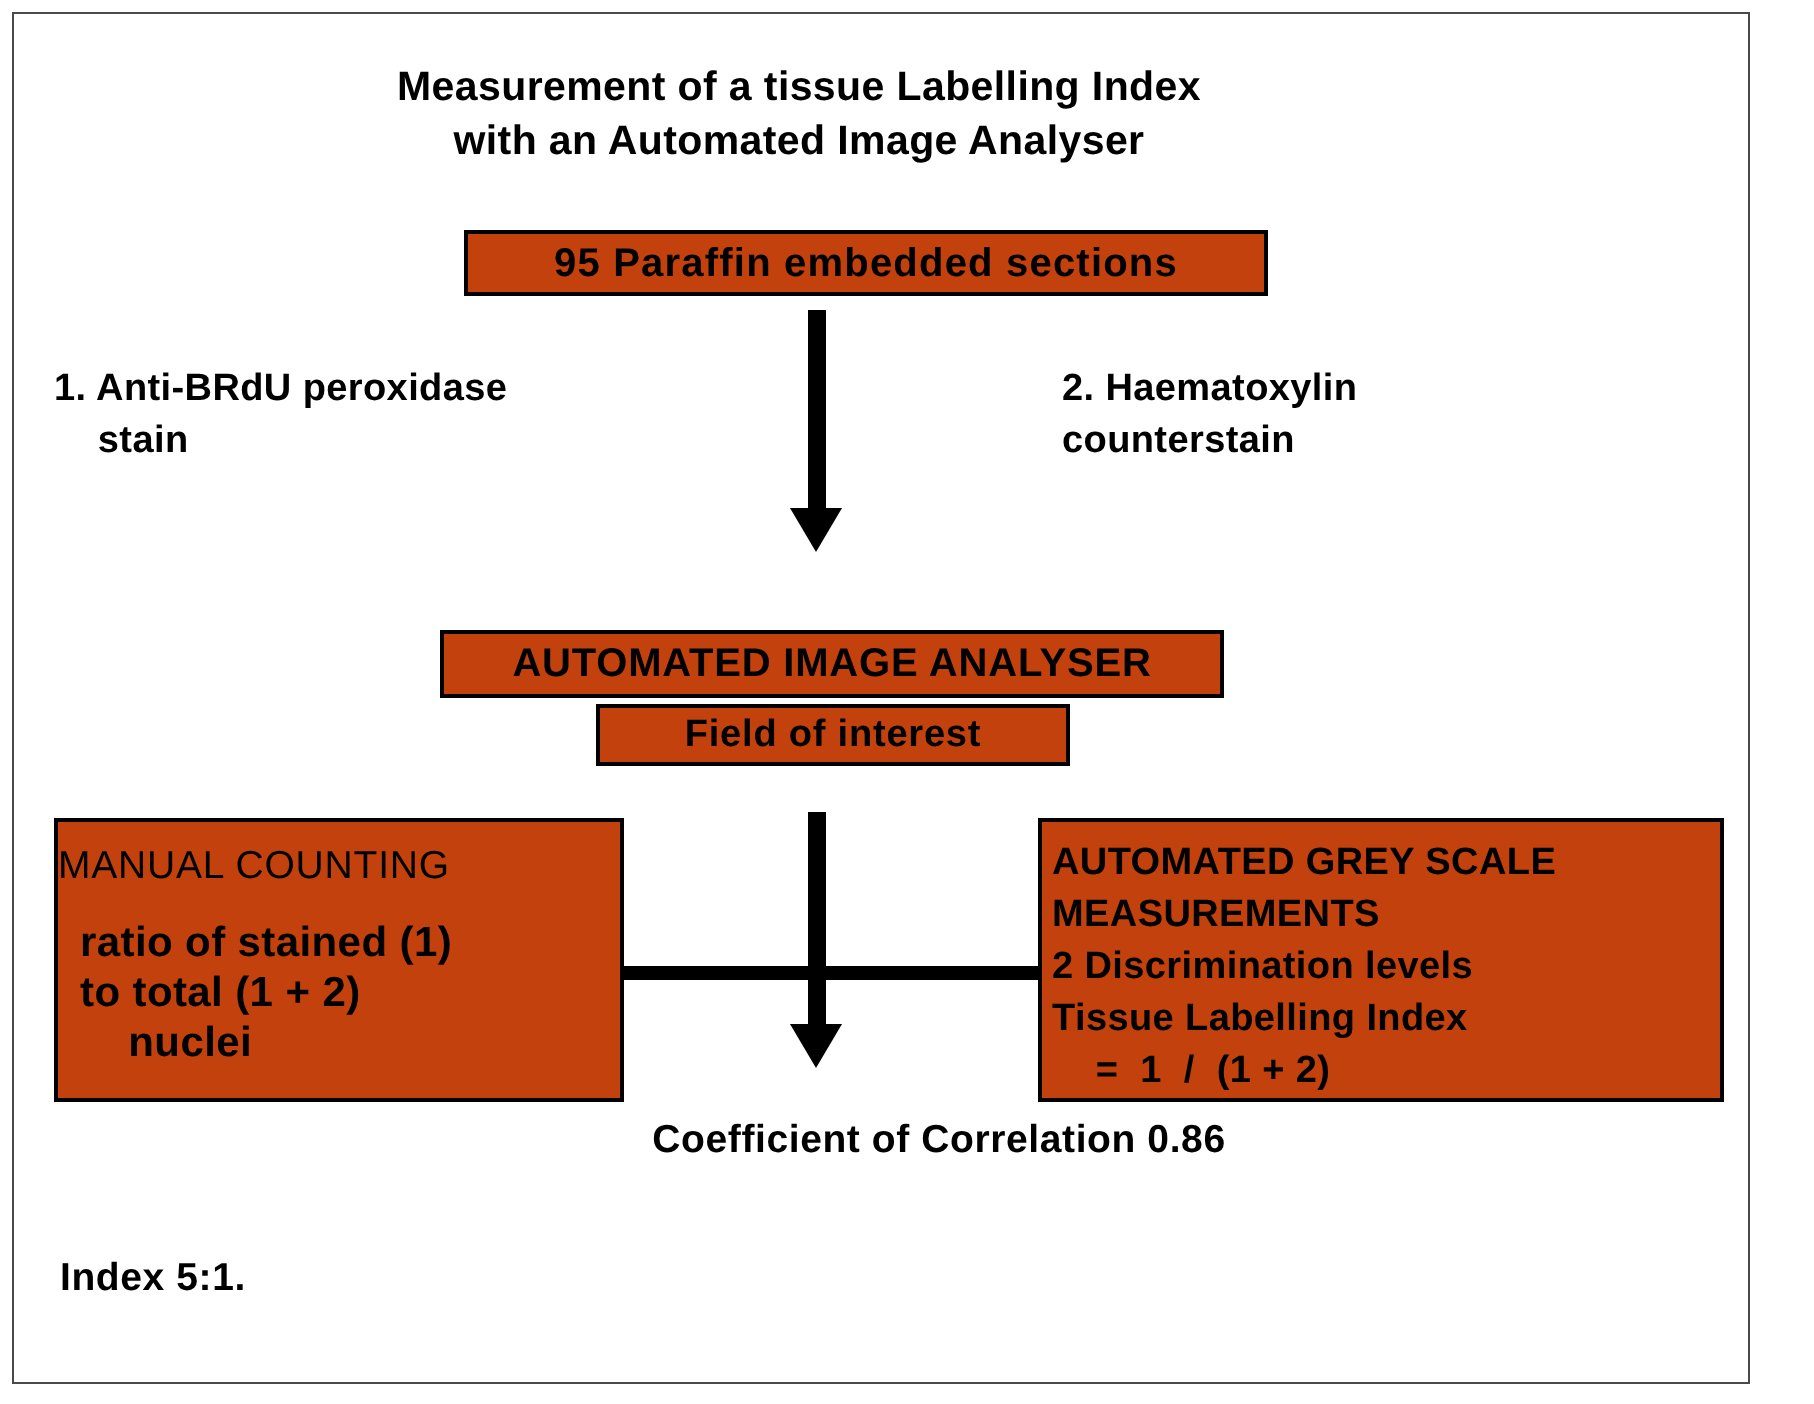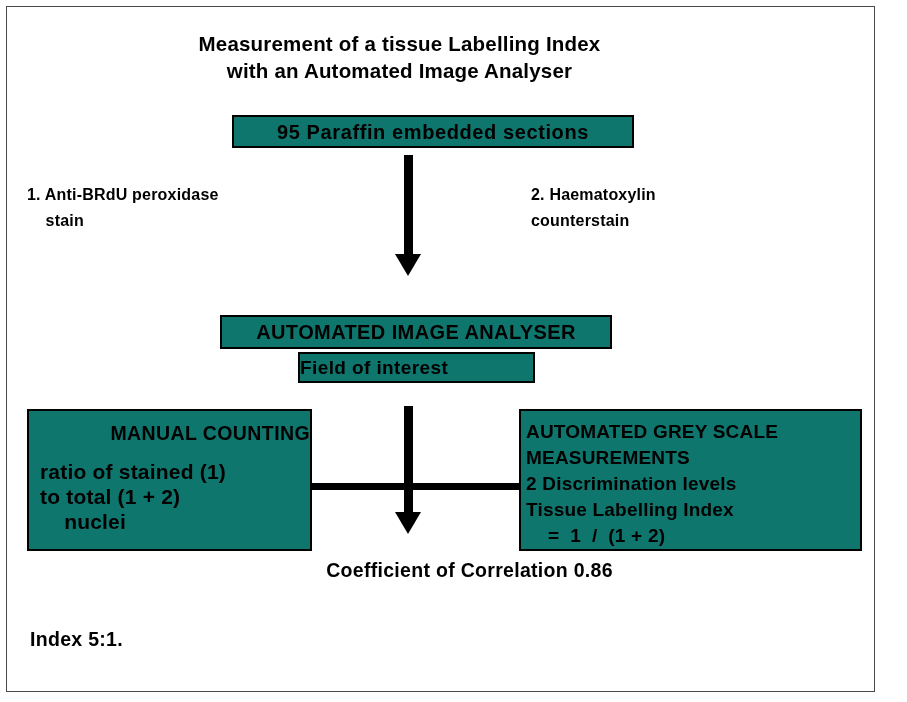--- a/index.html
+++ b/index.html
@@ -37,21 +37,21 @@
     font-weight: bold;
     line-height: 27px;
     letter-spacing: 0.2px;
   }
   .title-line { display: block; }
 
   .boxed {
     position: absolute;
     border: 2px solid #000000;
     box-sizing: border-box;
-    background: #0f766e;
+    background: #c2410c;
     display: flex;
     flex-direction: column;
     justify-content: center;
   }
 
   
   #box-sections {
     left: 232px;
     top: 115px;
     width: 402px;
@@ -61,21 +61,21 @@
     font-size: 20px;
     font-weight: bold;
     text-align: center;
     letter-spacing: 0.6px;
     line-height: 22px;
   }
 
   
   .step-label {
     position: absolute;
-    font-size: 16px;
+    font-size: 19px;
     font-weight: bold;
     line-height: 26px;
     letter-spacing: 0.2px;
     white-space: pre;
   }
   #step-1 { left: 27px; top: 182px; }
   #step-2 { left: 531px; top: 182px; }
   .arrow-shaft {
     position: absolute;
     background: #000000;
@@ -112,20 +112,21 @@
   
   #box-field {
     left: 298px;
     top: 352px;
     width: 237px;
     height: 31px;
   }
   #box-field .txt {
     font-size: 19px;
     font-weight: bold;
+    text-align: center;
     letter-spacing: 0.4px;
     line-height: 21px;
   }
 
   
   #arrow2-shaft { left: 404px; top: 406px; width: 9px; height: 110px; }
   #arrow2-head  { left: 395px; top: 512px; }
 
   
   #connector {
@@ -149,26 +150,25 @@
   #box-auto {
     left: 519px;
     top: 409px;
     width: 343px;
     height: 142px;
     justify-content: flex-start;
     padding-top: 8px;
   }
   #box-manual .hdr {
     font-size: 19.5px;
-    font-weight: bold;
-    text-align: right;
+    font-weight: normal;
+    text-align: left;
     letter-spacing: 0.4px;
     line-height: 24px;
     margin-bottom: 14px;
-    padding-left: 30px;
   }
   #box-manual .body {
     font-size: 21px;
     font-weight: bold;
     line-height: 25px;
     letter-spacing: 0.2px;
     white-space: pre;
     padding-left: 11px;
   }
   #box-auto .body {

